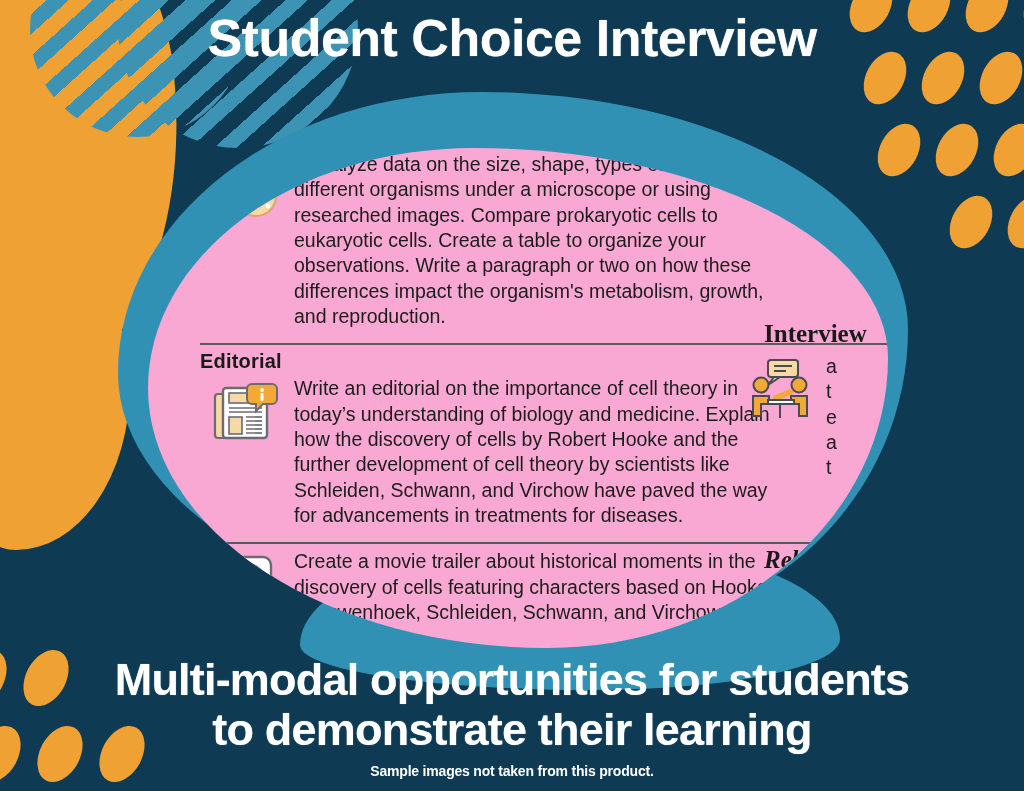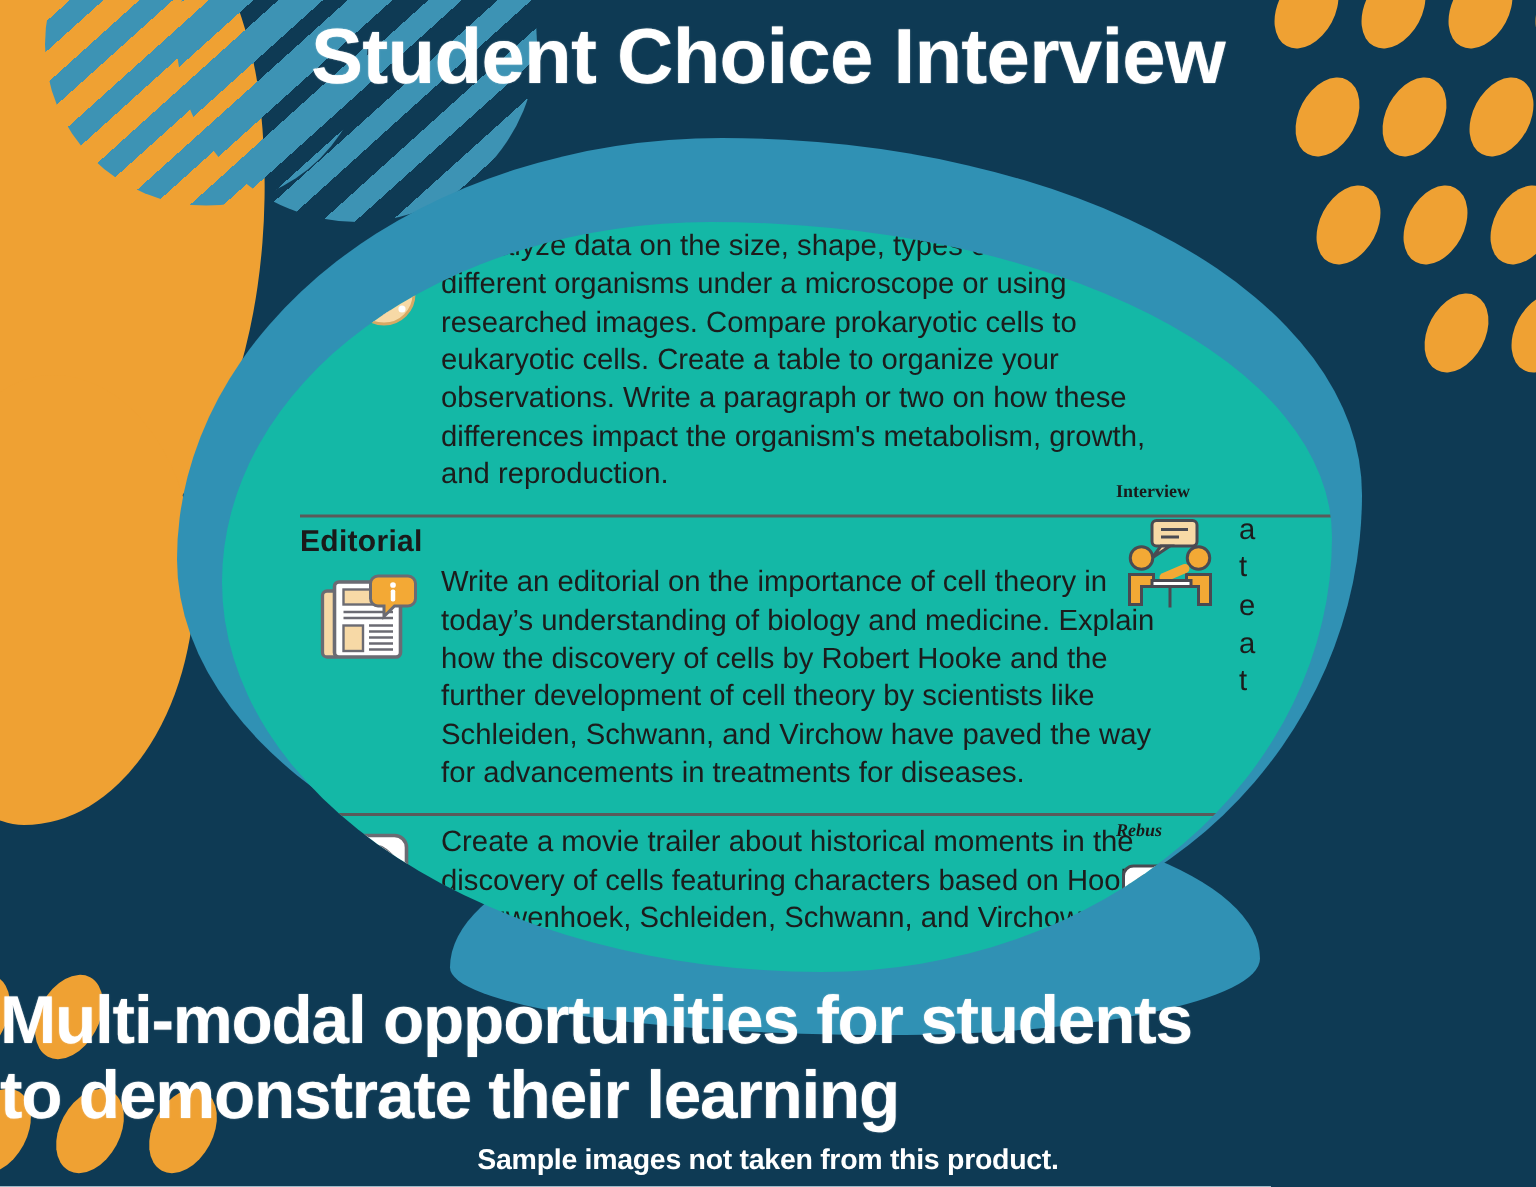--- a/index.html
+++ b/index.html
@@ -75,21 +75,21 @@
     width: 540px; height: 150px;
     background: #3091B4;
     border-radius: 50% 50% 46% 54% / 70% 66% 34% 30%;
   }
 
   
   .white-blob {
     position: absolute;
     left: 148px; top: 148px;
     width: 740px; height: 500px;
-    background: #14b8a6;
+    background: #f9a8d4;
     border-radius: 44% 56% 46% 54% / 48% 42% 58% 52%;
     overflow: hidden;
   }
   .sheet {
     position: absolute;
     left: 52px; top: 0px;
     width: 700px;
     padding-top: 4px;
   }
 
@@ -128,22 +128,23 @@
 
   
   .right-col {
     position: absolute;
     right: -14px;
     width: 170px;
   }
   .right-title {
     font-family: "Liberation Serif", serif;
     font-weight: bold;
-    font-size: 12px;
+    font-size: 25px;
     color: #1a1a1a;
+    margin-left: 20px;
   }
   .right-frag {
     font-family: "Liberation Sans", sans-serif;
     font-size: 19.5px;
     line-height: 1.30;
     color: #1c1c1c;
   }
 
   
   .headline {
@@ -154,37 +155,38 @@
     font-family: "Liberation Sans", sans-serif;
     font-weight: bold;
     font-size: 52px;
     letter-spacing: -0.5px;
     text-shadow: 0 0 1px rgba(255,255,255,.6);
   }
   .subhead {
     position: absolute;
     left: 0; right: 0;
     top: 655px;
+    text-align: center;
     color: #ffffff;
     font-family: "Liberation Sans", sans-serif;
     font-weight: bold;
     font-size: 45px;
     line-height: 1.12;
     letter-spacing: -0.8px;
     text-shadow: 0 0 1px rgba(255,255,255,.55);
   }
   .disclaimer {
     position: absolute;
     left: 0; right: 0;
     top: 763px;
     text-align: center;
     color: #ffffff;
     font-family: "Liberation Sans", sans-serif;
     font-weight: bold;
-    font-size: 19px;
+    font-size: 14px;
     letter-spacing: -0.2px;
   }
 </style>
 </head>
 <body>
 
 <div id="poster">
 
   <div class="bg-layer">
 

